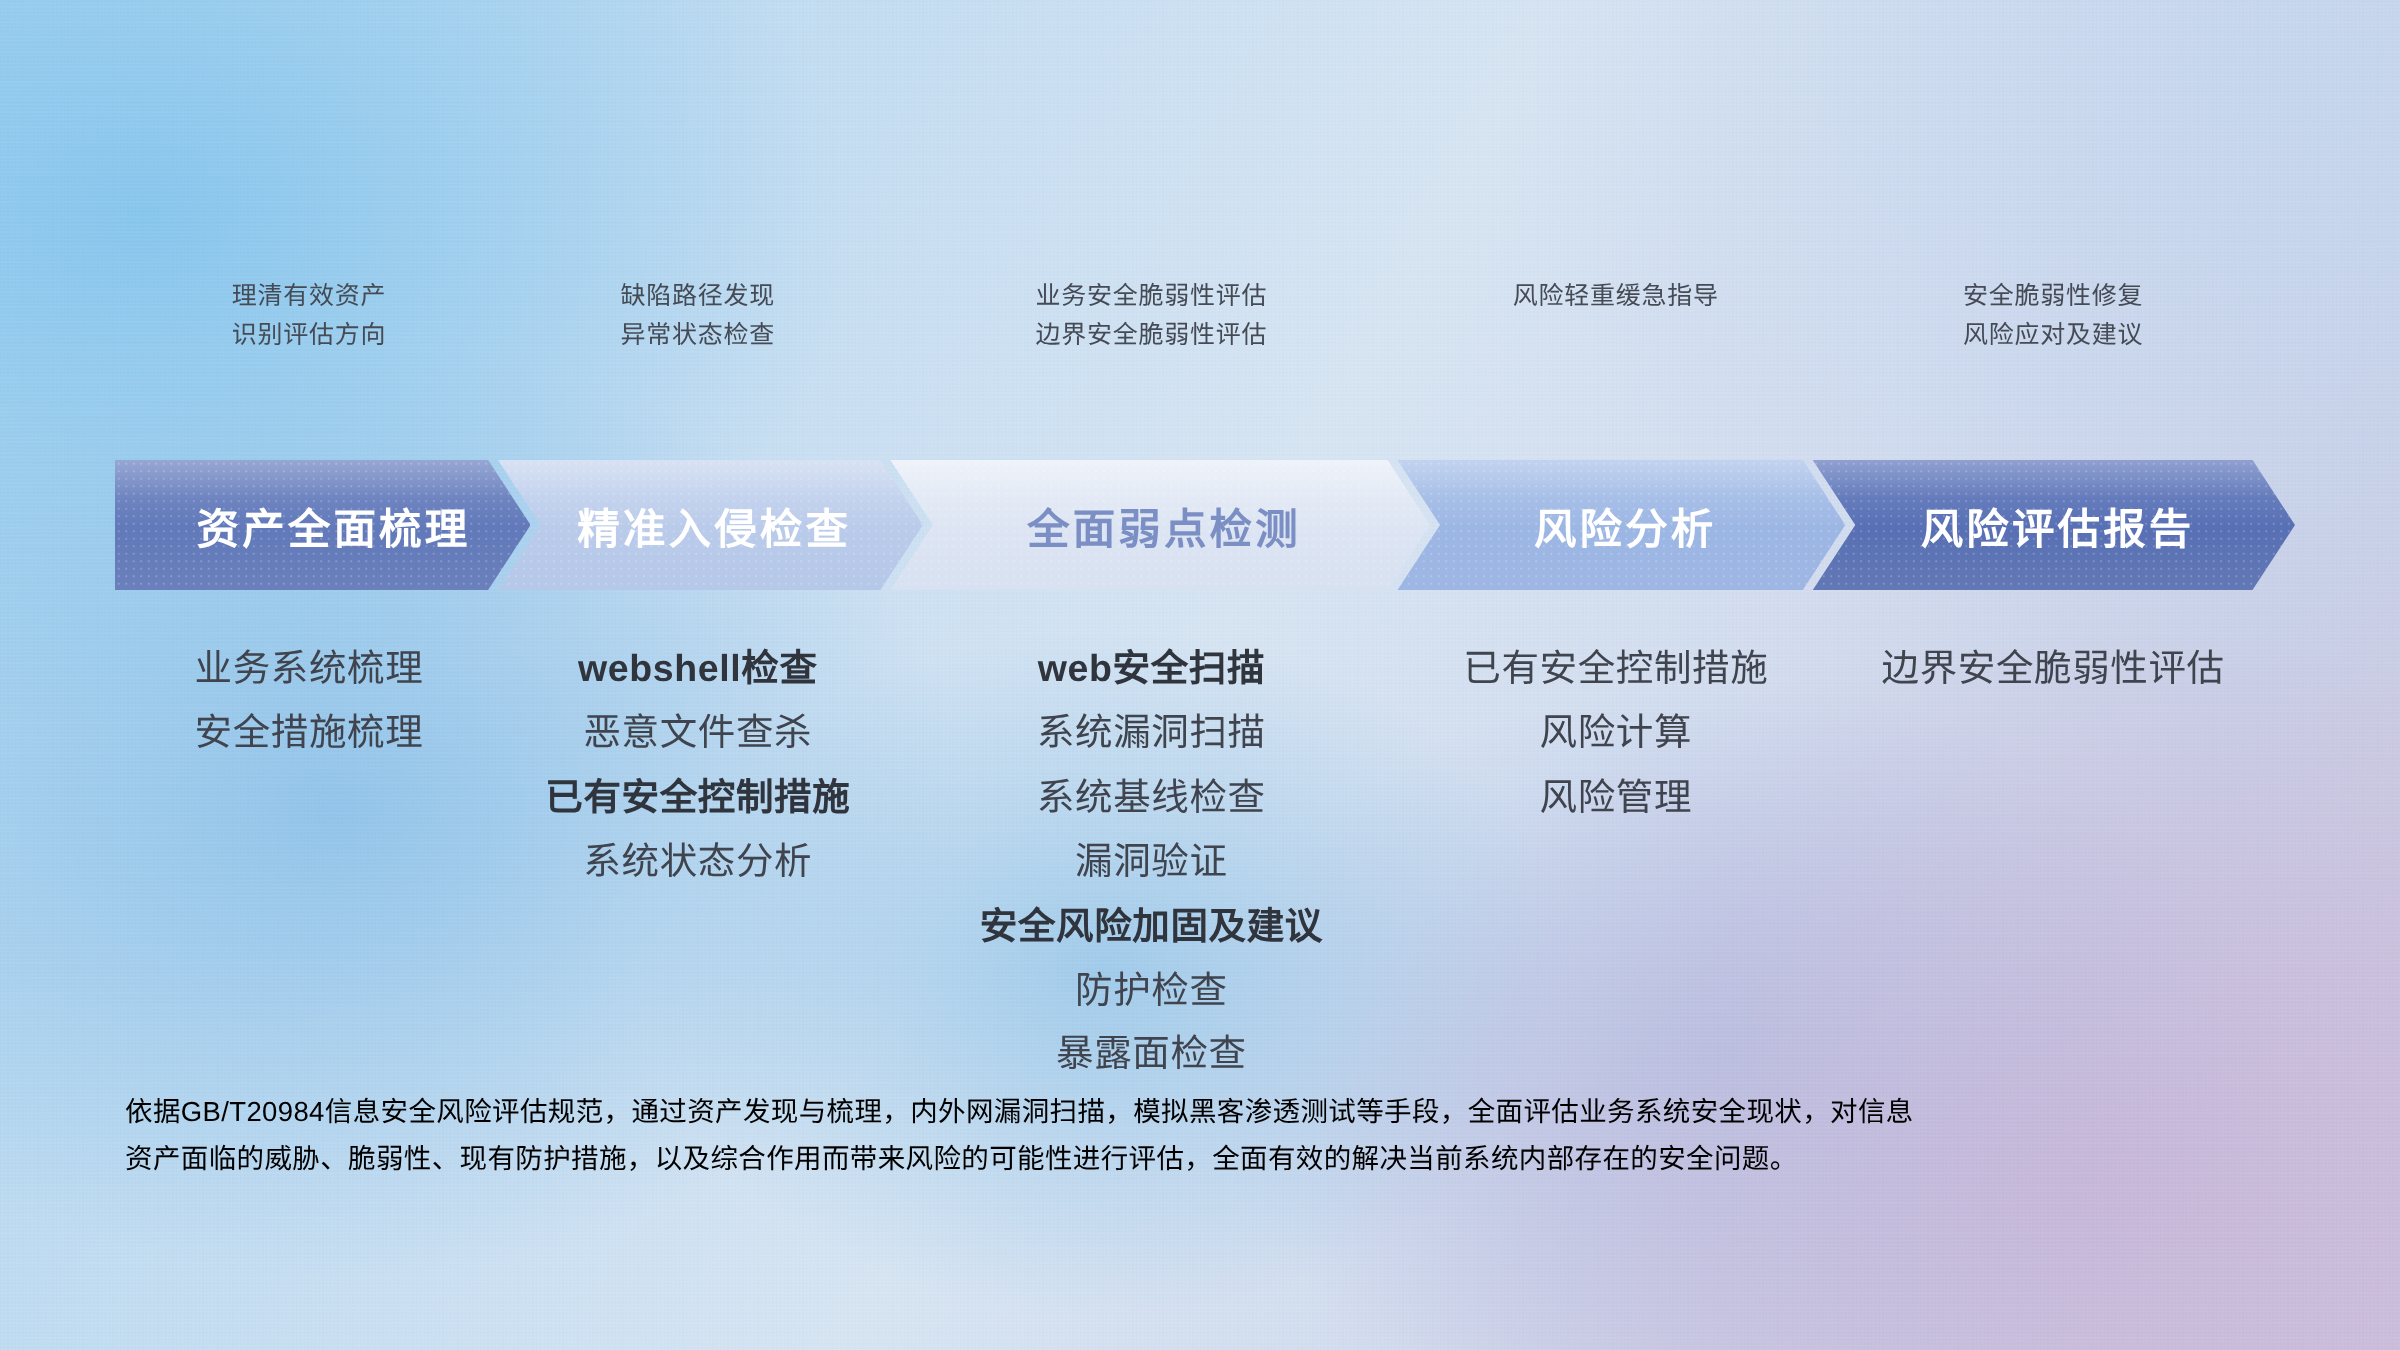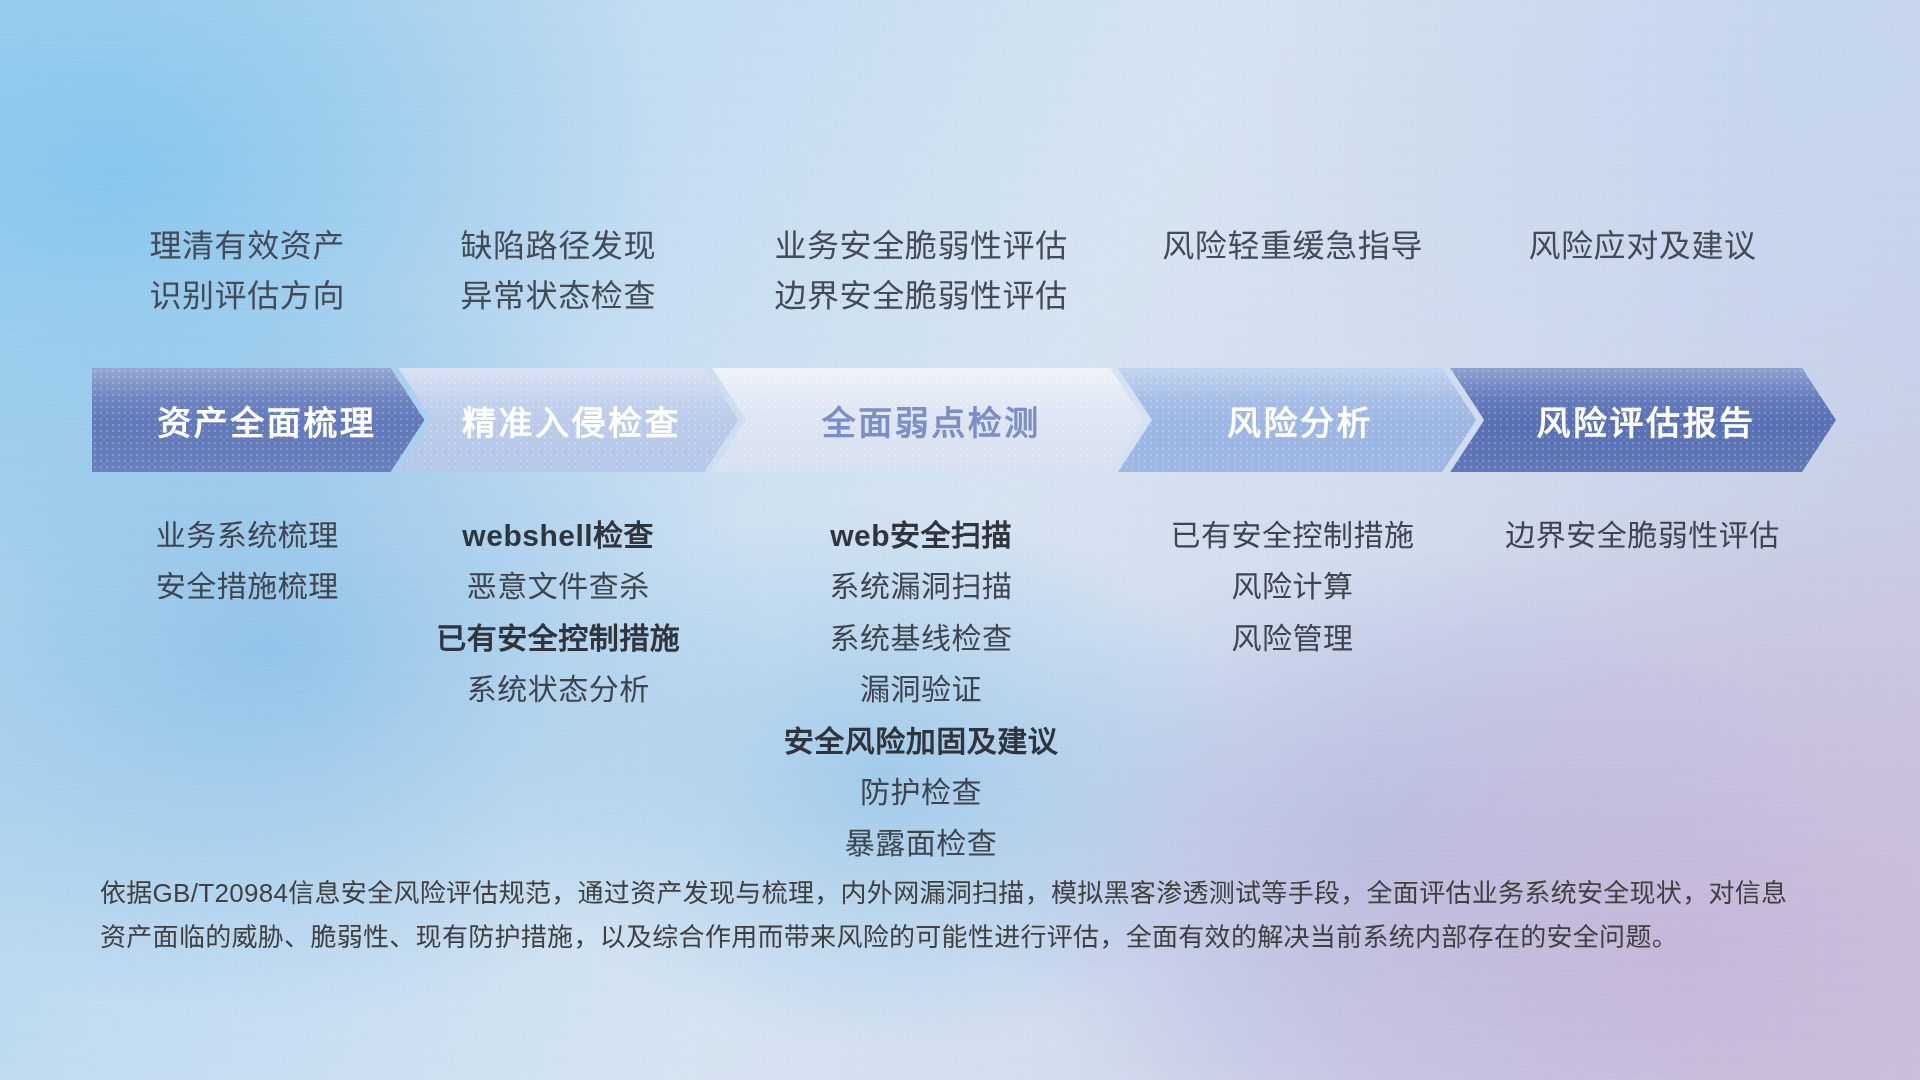--- a/index.html
+++ b/index.html
@@ -48,21 +48,21 @@
   #top-captions {
     position: absolute;
     left: 96px;
     right: 96px;
     top: 222px;
     display: flex;
   }
   .cap-col {
     text-align: center;
     color: #454b55;
-    font-size: 32px;
+    font-size: 20px;
     line-height: 1.55;
     letter-spacing: 0.6px;
   }
   .cap-line { white-space: nowrap; }
 
   
   #chevron-band {
     position: absolute;
     left: 92px;
     top: 368px;
@@ -127,22 +127,22 @@
   }
   .list-item { white-space: nowrap; padding: 2px 0; letter-spacing: 0.5px; }
   .list-item.em { font-weight: bold; color: #2f343d; }
 
   
   #footer {
     position: absolute;
     left: 100px;
     right: 96px;
     top: 872px;
-    color: #404040;
-    font-size: 26px;
+    color: #000000;
+    font-size: 22px;
     line-height: 1.68;
     letter-spacing: 0.3px;
   }
   .footer-line { white-space: nowrap; }
 </style>
 </head>
 <body>
 
 <div id="bg-layer"></div>
 <div id="bg-noise"></div>
@@ -159,20 +159,21 @@
         <div class="cap-line">异常状态检查</div>
       </div>
       <div class="cap-col" style="flex: 0.235 1 0%;">
         <div class="cap-line">业务安全脆弱性评估</div>
         <div class="cap-line">边界安全脆弱性评估</div>
       </div>
       <div class="cap-col" style="flex: 0.195 1 0%;">
         <div class="cap-line">风险轻重缓急指导</div>
       </div>
       <div class="cap-col" style="flex: 0.21 1 0%;">
+        <div class="cap-line">安全脆弱性修复</div>
         <div class="cap-line">风险应对及建议</div>
       </div>
     </div>
 
   <div id="chevron-band">
       <div class="chev" style="flex: 0.175 1 0%; margin-left: 0px; background: linear-gradient(rgb(106, 129, 192) 0%, rgb(90, 114, 180) 100%); z-index: 20; padding-left: 11px;">
         <div class="chev-dots"></div>
         <div class="chev-gloss"></div>
         <div class="chev-label" style="color: rgb(255, 255, 255);">资产全面梳理</div>
       </div>

